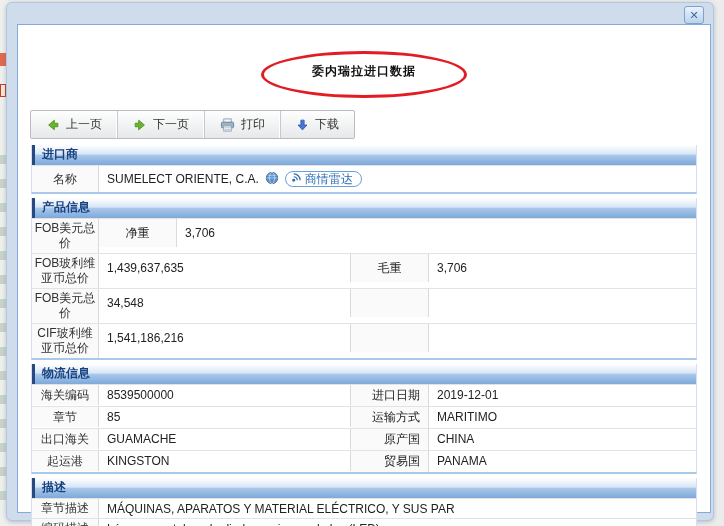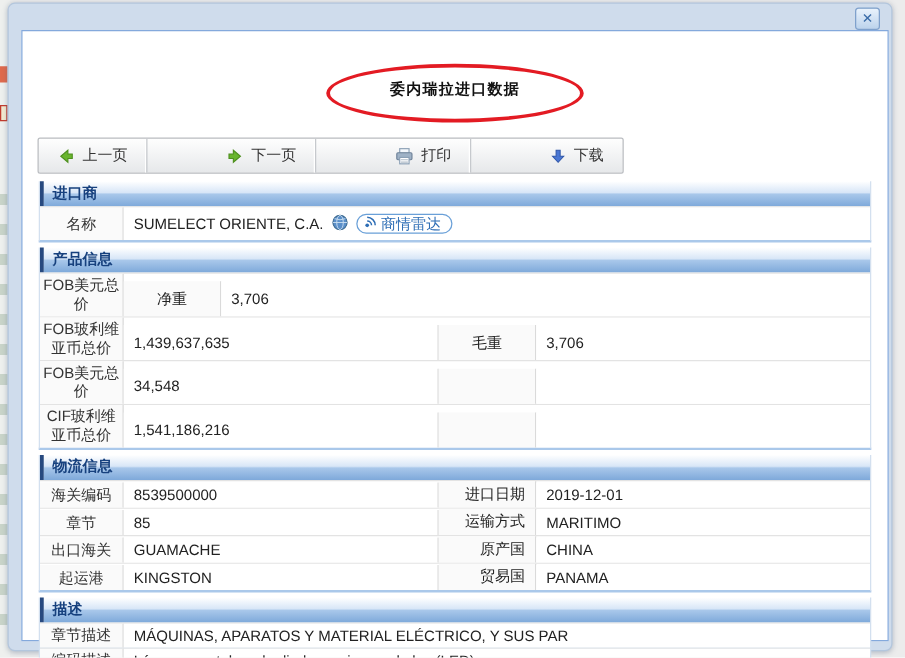--- a/index.html
+++ b/index.html
@@ -45,41 +45,40 @@
     position:absolute; left:50%; top:-12px; transform:translateX(-50%);
     width:206px; height:47px; border:3px solid #e31b23; border-radius:50%;
     pointer-events:none;
   }
 
   
   .toolbar {
     display:inline-flex; margin-top:25px; margin-left:-1px;
     border:1px solid #b9bcc0; background:linear-gradient(#fefefe,#e6e8ea);
     border-radius:2px;
-    gap:48px;
   }
   .tb-btn {
     display:flex; align-items:center; gap:6px;
     padding:5px 15px; cursor:pointer; color:#333;
     border-right:1px solid #c6c9cd; box-shadow:inset -1px 0 0 #fff;
   }
   .tb-btn:last-child { border-right:none; box-shadow:none; }
   .tb-btn svg { display:block; }
 
   
   .sections { margin-top:6px; }
   .section { border-left:1px solid #d3e0ef; border-right:1px solid #d3e0ef;
              border-bottom:2px solid #aac8ea; margin-bottom:4px; }
   .sec-h {
     height:20px; line-height:19px; font-weight:bold; font-size:12px;
     color:#17417e; padding-left:7px;
     background:linear-gradient(#ffffff 0%,#d8e6f7 45%,#a8c7ea 52%,#7ea9da 100%);
     border-left:3px solid #27497f;
   }
-  .row { display:flex; border-top:1px solid #e3e3e3; align-items:flex-end; }
+  .row { display:flex; border-top:1px solid #e3e3e3; align-items:flex-start; }
   .section .row:first-of-type { border-top:none; }
   .cell { display:flex; align-items:center; }
   .lbl {
     width:67px; background:#fafafa; border-right:1px solid #dadada;
     justify-content:center; text-align:center; color:#333;
     padding:2px; line-height:1.25; flex-shrink:0;
   }
   .val { flex:1 1 auto; padding:2px 8px; background:#fff; color:#222; }
   .val1 { width:252px; flex:0 0 252px; border-right:1px solid #dadada; }
   .lbl2 { width:78px; flex:0 0 78px; background:#fafafa; border-right:1px solid #dadada;

